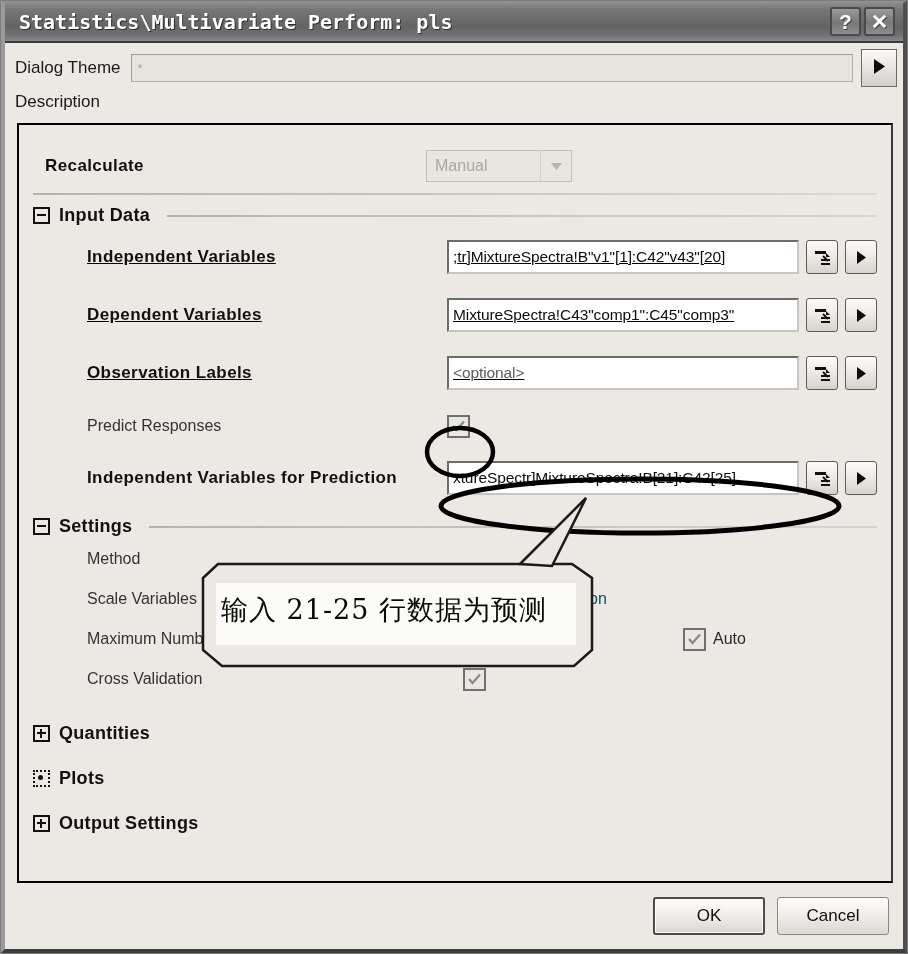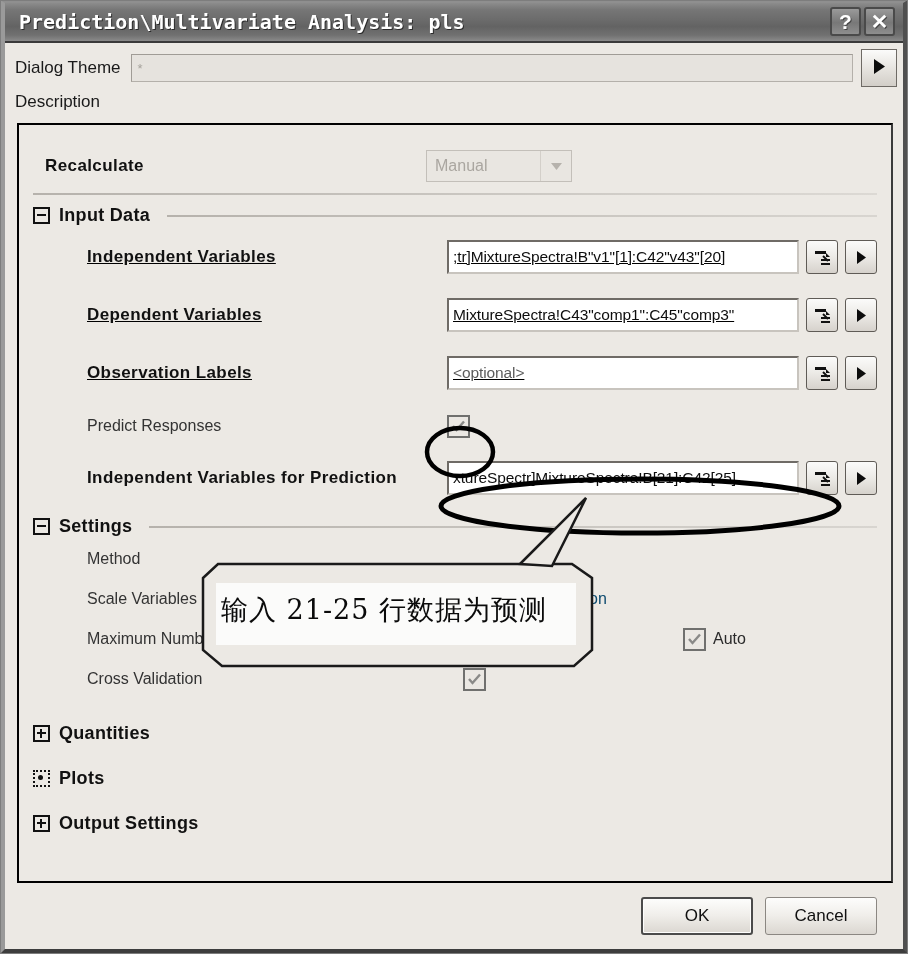--- a/index.html
+++ b/index.html
@@ -394,21 +394,21 @@
 
   .collapsed-row { margin-top: 24px; }
 
   
   .buttonbar {
     flex: 0 0 auto;
     height: 66px;
     display: flex;
     align-items: center;
     justify-content: flex-end;
-    padding-right: 26px;
+    padding-right: 14px;
     gap: 12px;
     background: #ece9e4;
   }
   .dlgbtn {
     width: 112px;
     height: 38px;
     font-size: 17px;
     color: #101010;
     background: linear-gradient(to bottom,#fdfdfc,#f0eeea 48%,#dbd7d1);
     border: 1px solid #8b8782;
@@ -445,21 +445,21 @@
     white-space: nowrap;
   }
 </style>
 </head>
 <body>
 
 <div id="app">
   <div class="window">
 
     <div class="titlebar">
-      <div class="title-text">Prediction\Multivariate Analysis: pls</div>
+      <div class="title-text">Statistics\Multivariate Perform: pls</div>
       <div class="title-buttons">
         <div class="tbtn">?</div>
         <div class="tbtn">✕</div>
       </div>
     </div>
 
     <div class="themebar">
       <div class="row-theme">
         <div class="lbl-theme">Dialog Theme</div>
         <div class="theme-input">*</div>

